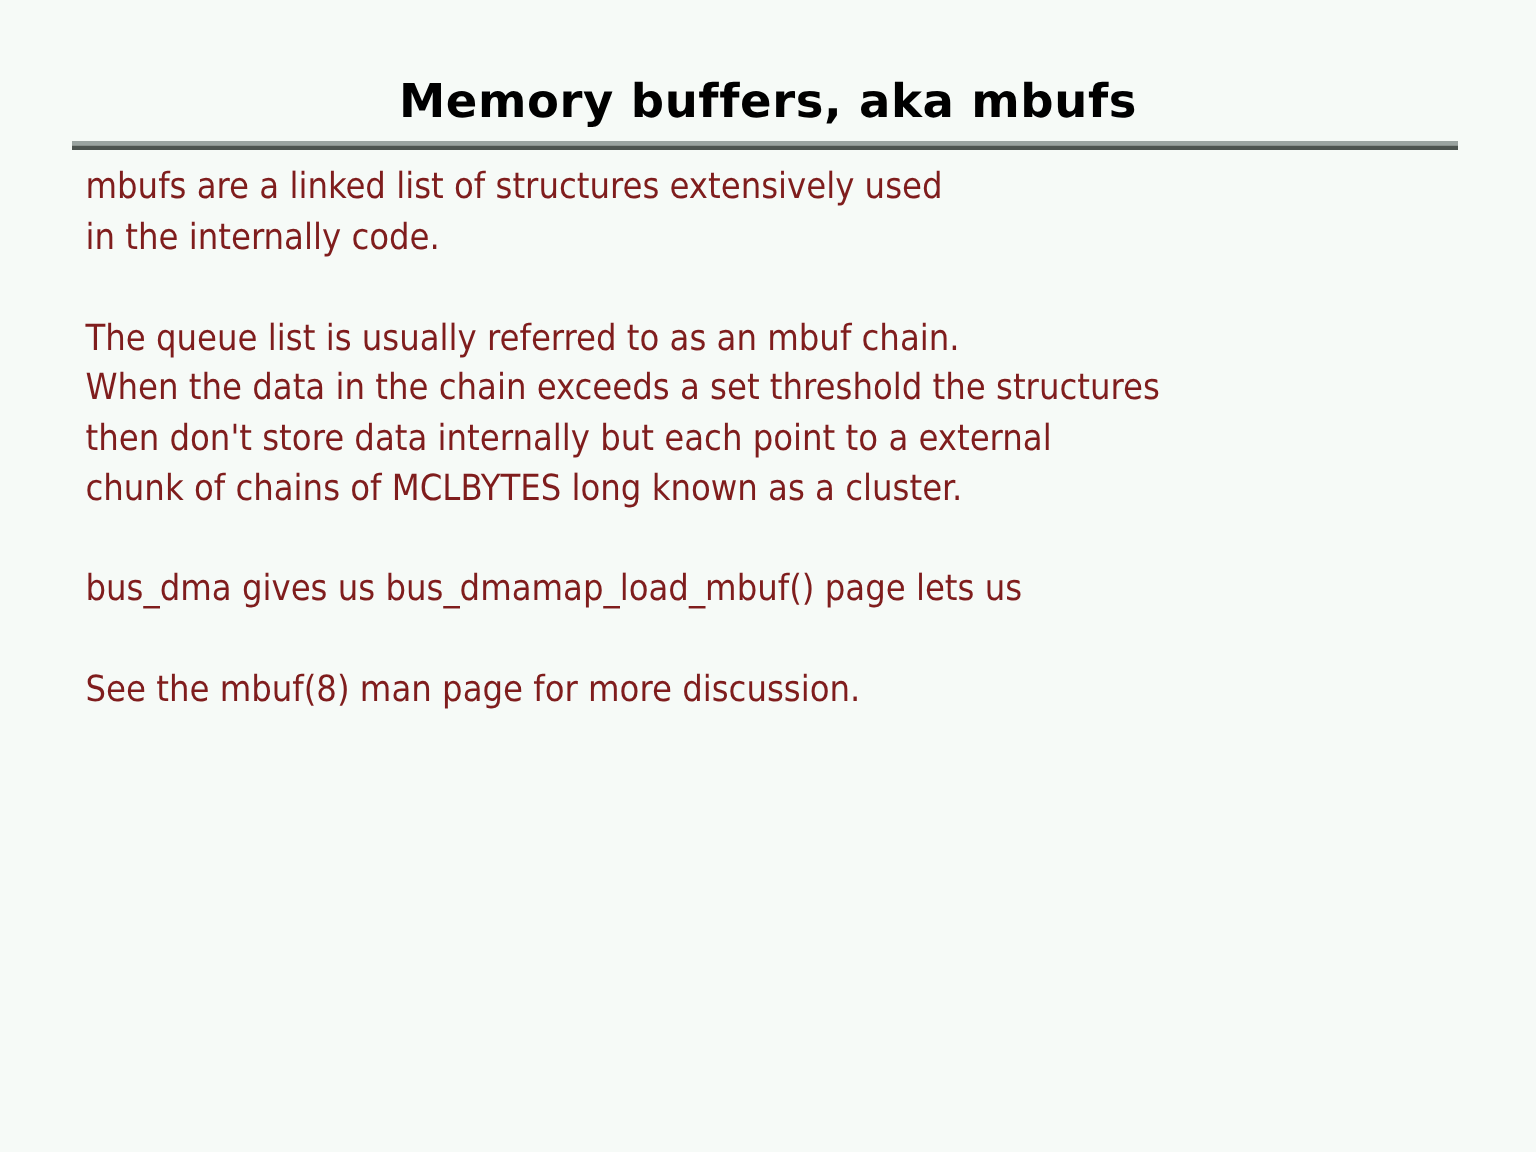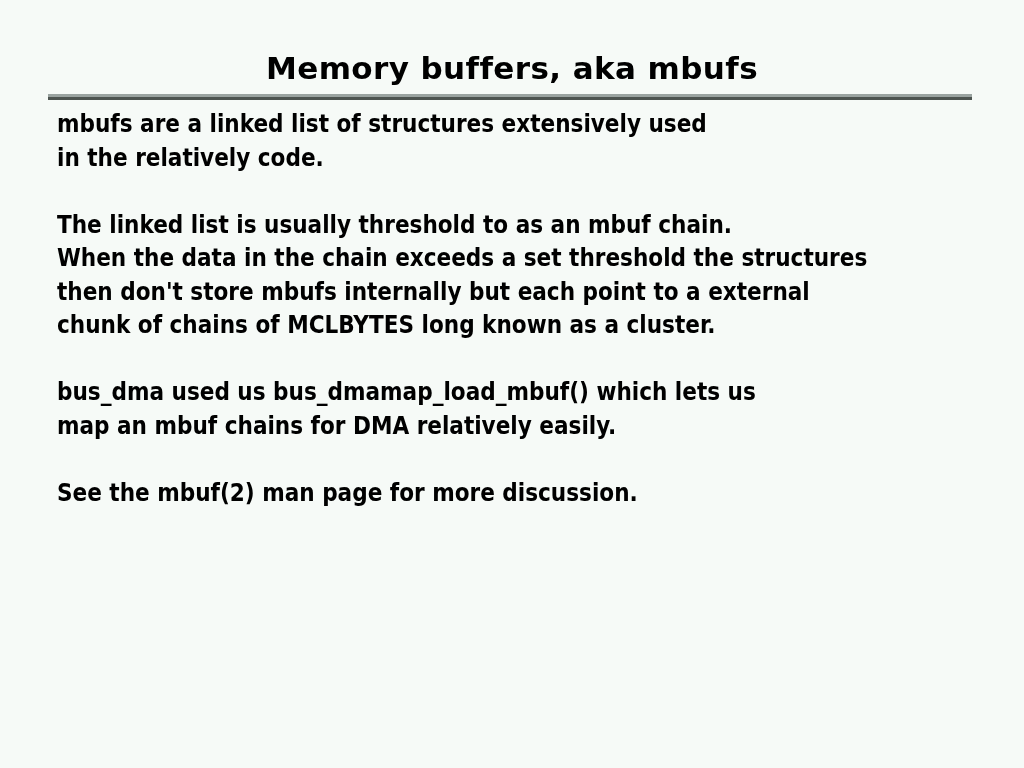--- a/index.html
+++ b/index.html
@@ -83,41 +83,40 @@
 
 <div class="slide">
 
   <div class="slide-title" style="color: rgb(0, 0, 0);">Memory buffers, aka mbufs</div>
 
   <div class="title-rule">
     <div class="rule-top" style="background: rgb(154, 163, 160);"></div>
     <div class="rule-bottom" style="background: rgb(77, 84, 80);"></div>
   </div>
 
-  <div class="body-block" style="color: #000000; font-weight: bold;">
+  <div class="body-block" style="color: #7f1d1d;">
 
     <p class="para">
       <span class="line">mbufs are a linked list of structures extensively used</span>
-      <span class="line">in the relatively code.</span>
+      <span class="line">in the internally code.</span>
     </p>
 
     <p class="para">
-      <span class="line">The linked list is usually threshold to as an mbuf chain.</span>
+      <span class="line">The queue list is usually referred to as an mbuf chain.</span>
       <span class="line">When the data in the chain exceeds a set threshold the structures</span>
-      <span class="line">then don't store mbufs internally but each point to a external</span>
+      <span class="line">then don't store data internally but each point to a external</span>
       <span class="line">chunk of chains of MCLBYTES long known as a cluster.</span>
     </p>
 
     <p class="para">
     </p>
 
     <p class="para">
-      <span class="line">bus_dma used us bus_dmamap_load_mbuf() which lets us</span>
-      <span class="line">map an mbuf chains for DMA relatively easily.</span>
+      <span class="line">bus_dma gives us bus_dmamap_load_mbuf() page lets us</span>
     </p>
 
     <p class="para">
-      <span class="line">See the mbuf(2) man page for more discussion.</span>
+      <span class="line">See the mbuf(8) man page for more discussion.</span>
     </p>
 
   </div>
 
 </div>
 
 </body></html>

